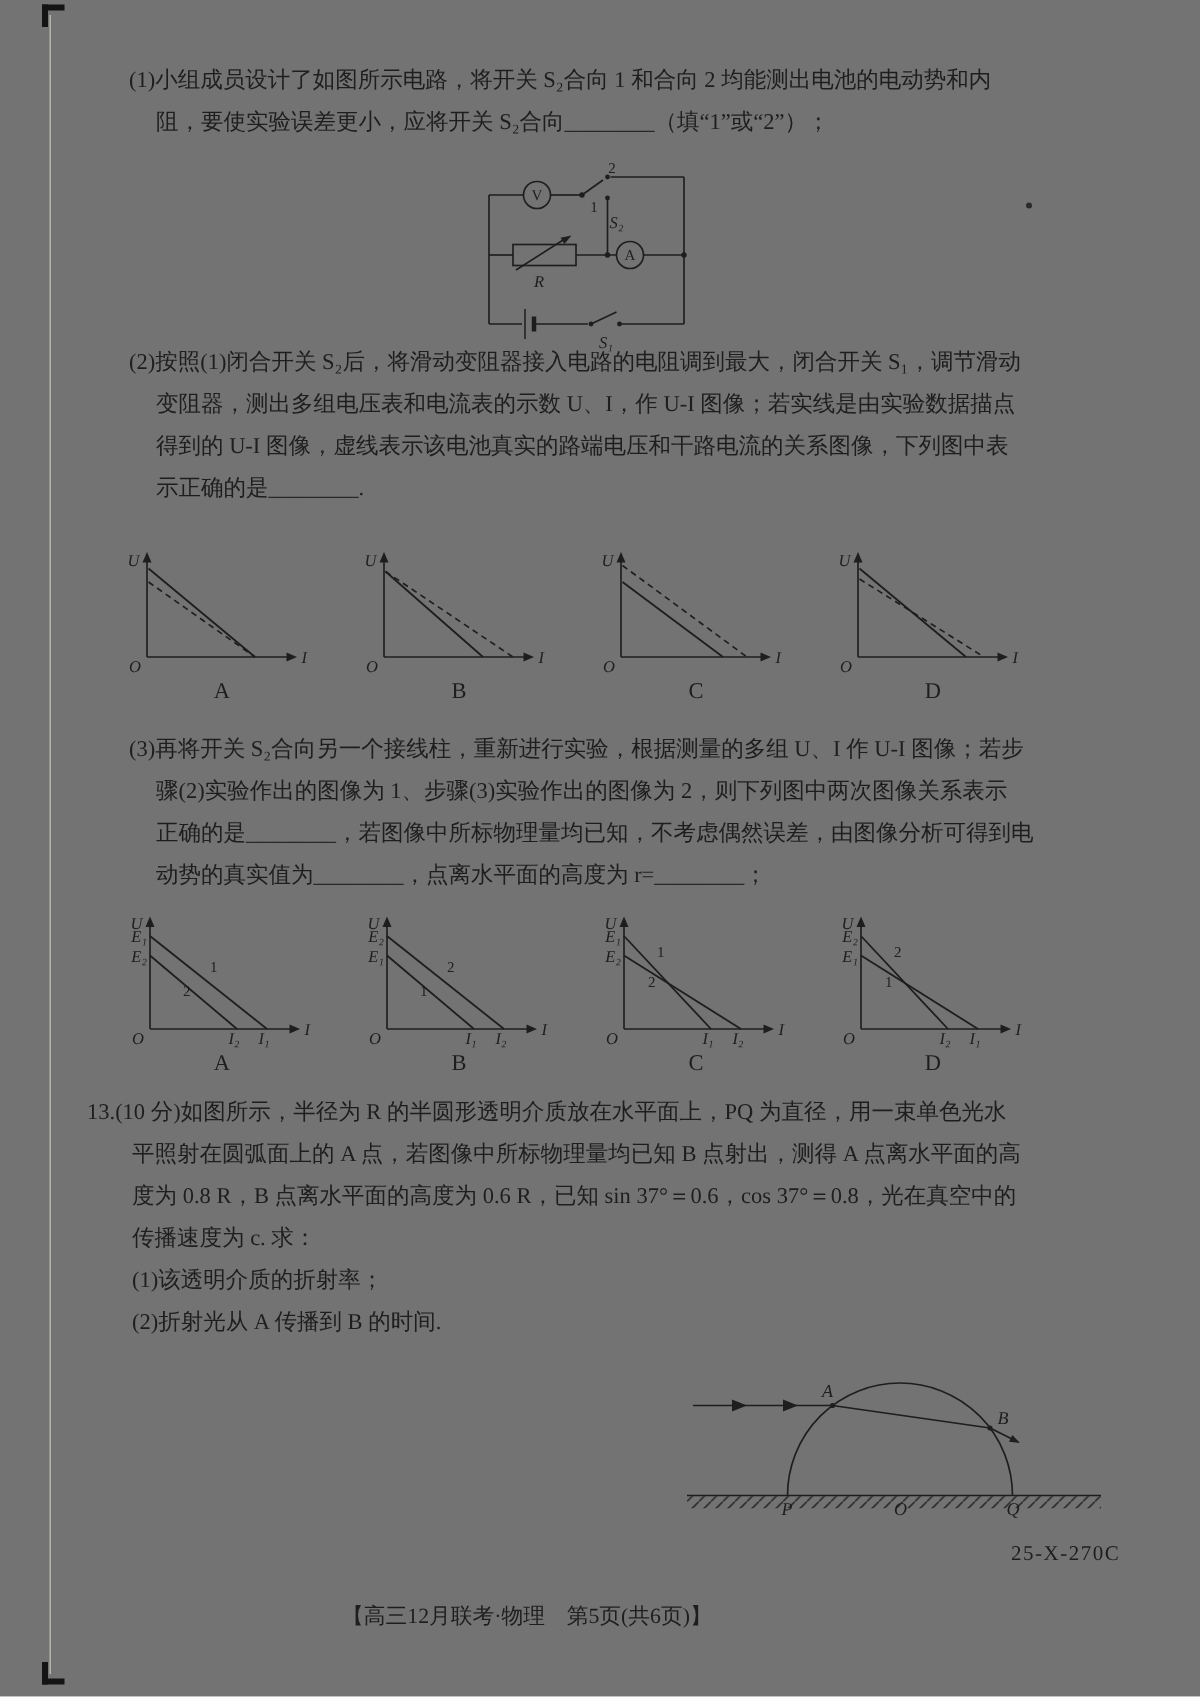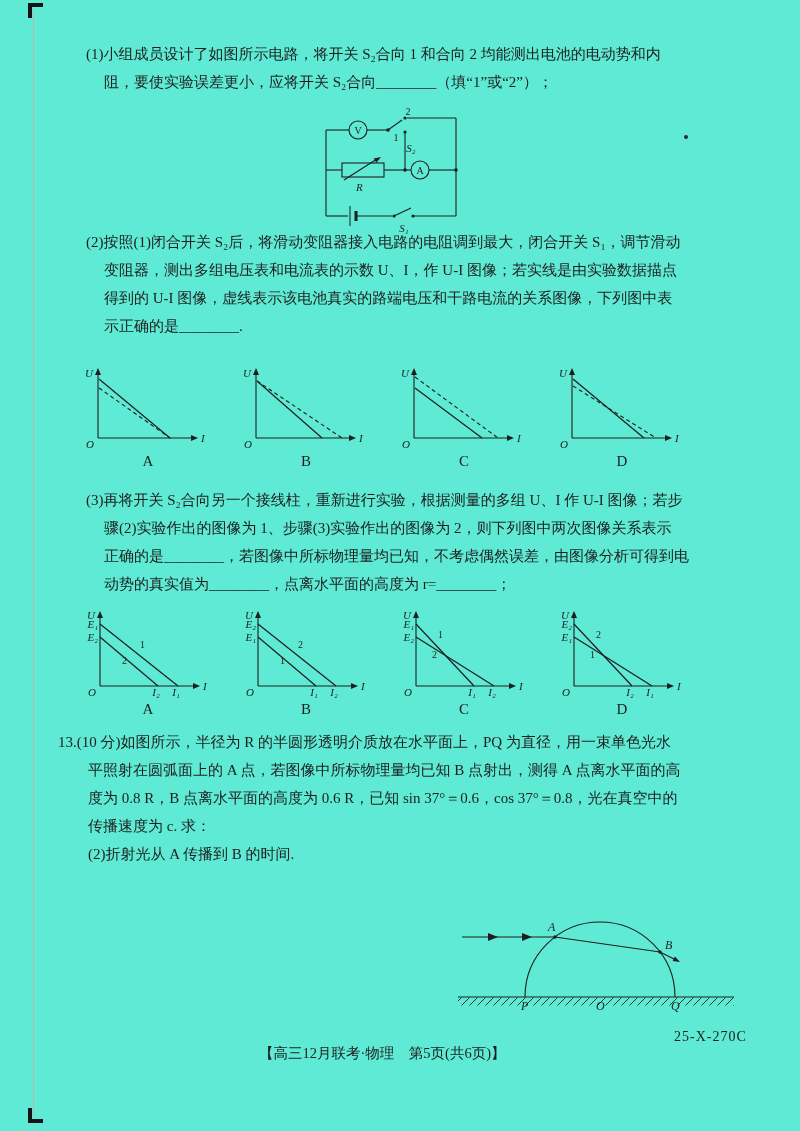--- a/index.html
+++ b/index.html
@@ -1,18 +1,18 @@
 <!DOCTYPE html>
 <html><head>
 <meta charset="utf-8">
 <style>
   html,body { margin:0; padding:0; background:#ffffff; }
   .page {
     position:relative; width:800px; height:1131px; overflow:hidden;
-    background:#5eead4; color:#1e1e1e;
+    background:#737373; color:#1e1e1e;
     font-family:"Liberation Serif","DejaVu Serif",serif; font-size:15px;
   }
   .abs { position:absolute; }
   .line { line-height:28px; white-space:nowrap; }
   .cont { padding-left:18px; }
   .cont13 { padding-left:30px; }
 
   
   .scanmark { position:absolute; background:#141414; }
   .leftline { position:absolute; left:33px; top:10px; width:1px; height:1106px; background:#b7b5b0; }
@@ -259,20 +259,21 @@
       </svg>
       <div class="letter">D</div>
     </div>
   </div>
 
   <div class="abs" style="left:58px;top:728px;width:700px;font-family:Liberation Serif, serif;">
     <div class="line">13.(10 分)如图所示，半径为 R 的半圆形透明介质放在水平面上，PQ 为直径，用一束单色光水</div>
     <div class="line cont13">平照射在圆弧面上的 A 点，若图像中所标物理量均已知 B 点射出，测得 A 点离水平面的高</div>
     <div class="line cont13">度为 0.8 R，B 点离水平面的高度为 0.6 R，已知 sin 37°＝0.6，cos 37°＝0.8，光在真空中的</div>
     <div class="line cont13">传播速度为 c. 求：</div>
+    <div class="line cont13">(1)该透明介质的折射率；</div>
     <div class="line cont13">(2)折射光从 A 传播到 B 的时间.</div>
   </div>
 
   <div class="abs" style="left:450px;top:905px;">
     <svg viewBox="0 0 292 112" width="292" height="112">
       <defs>
         <pattern id="hatch" width="8" height="8" patternUnits="userSpaceOnUse">
           <line x1="0" y1="8" x2="8" y2="0" stroke="#1e1e1e" stroke-width="0.9"></line>
         </pattern>
       </defs>
@@ -291,16 +292,16 @@
       <circle class="ink" cx="105" cy="32" r="1.7"></circle>
       <circle class="ink" cx="210" cy="47" r="1.7"></circle>
       <text class="it12" x="98" y="26">A</text>
       <text class="it12" x="215" y="44">B</text>
       <text class="it12" x="71" y="105">P</text>
       <text class="it12" x="146" y="105">O</text>
       <text class="it12" x="221" y="105">Q</text>
     </svg>
   </div>
 
-  <div class="abs footer-left" style="left:228px;top:1044px;margin-left:31px;">【高三12月联考·物理　第5页(共6页)】</div>
+  <div class="abs footer-left" style="left:228px;top:1068px;">【高三12月联考·物理　第5页(共6页)】</div>
   <div class="abs footer-right" style="left:630px;top:1029px;">25-X-270C</div>
 
 </div>
 
 </body></html>

